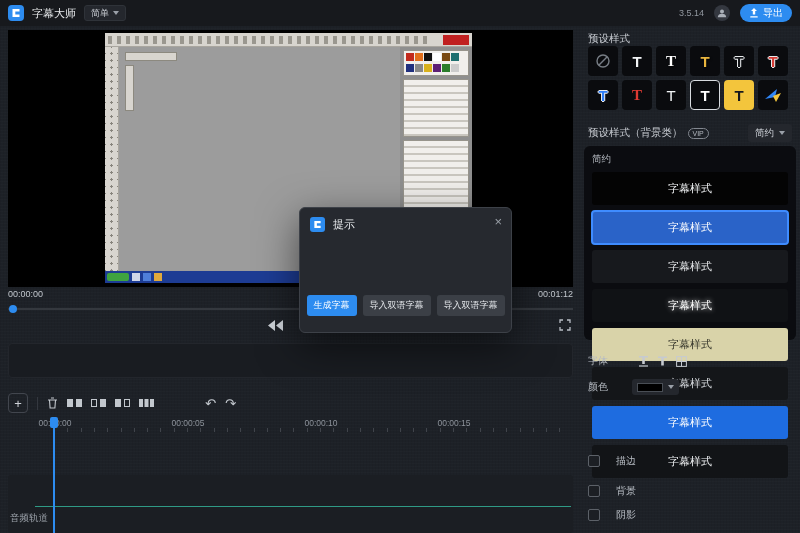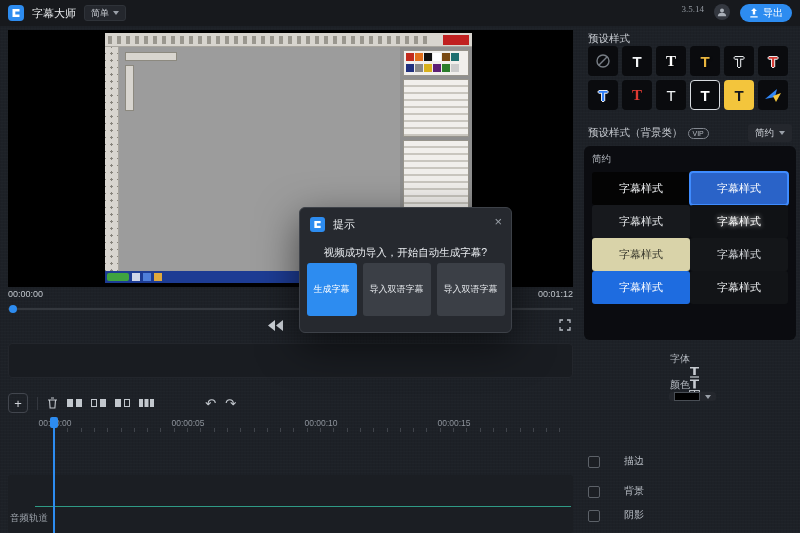--- a/index.html
+++ b/index.html
@@ -8,21 +8,21 @@
   #app { position:absolute; inset:0; width:800px; height:533px;
     background-color:#1d2127;
     background-image:repeating-linear-gradient(0deg, rgba(255,255,255,0.012) 0 1px, transparent 1px 3px),
                      repeating-linear-gradient(90deg, rgba(0,0,0,0.05) 0 1px, transparent 1px 3px); }
 
   
   .topbar { position:absolute; left:0; top:0; right:0; height:26px; background:#17191d; display:flex; align-items:center; padding:0 8px; gap:8px; z-index:20; }
   .logo { width:16px; height:16px; border-radius:4px; background:#2d8cf0; display:flex; align-items:center; justify-content:center; flex:0 0 auto; }
   .app-title { font-size:11px; color:#e9ebee; }
   .pill { display:flex; align-items:center; gap:4px; background:#24272d; border:1px solid #2f3339; border-radius:3px; height:16px; padding:0 6px; font-size:9px; color:#c9cdd3; cursor:pointer; }
-  .topbar-right { margin-left:auto; display:flex; align-items:flex-start; gap:10px;font-family:Liberation Serif, serif; }
+  .topbar-right { margin-left:auto; display:flex; align-items:center; gap:10px; }
   .version { font-size:9px; color:#9298a0; }
   .avatar { width:16px; height:16px; border-radius:50%; background:#343840; display:flex; align-items:center; justify-content:center; cursor:pointer; }
   .export-btn { display:flex; align-items:center; gap:4px; height:18px; padding:0 9px; border:none; border-radius:9px; background:#2d8cf0; color:#fff; font-size:10px; font-family:inherit; cursor:pointer; }
 
   
   .preview { position:absolute; left:8px; top:30px; width:565px; height:257px; background:#000; overflow:hidden; }
   .shot { position:absolute; left:97px; top:3px; width:367px; height:250px; background:#909090; }
   .shot-chrome { position:absolute; left:0; top:0; right:0; height:14px; background:#d8d5cf; border-bottom:1px solid #a9a69f; }
   .shot-chrome::before { content:""; position:absolute; left:3px; top:3px; right:40px; height:8px;
     background:repeating-linear-gradient(90deg,#9a978f 0 4px,transparent 4px 9px); }
@@ -77,51 +77,51 @@
   .rpanel { position:absolute; left:580px; top:26px; width:220px; height:507px; }
   .rp-title { position:absolute; left:8px; top:6px; font-size:10.5px; color:#c6cad0; }
   .preset-grid { position:absolute; left:8px; top:20px; display:grid; grid-template-columns:repeat(6,30px); grid-auto-rows:30px; gap:4px; }
   .pcell { background:#0a0b0e; border-radius:4px; display:flex; align-items:center; justify-content:center; font-size:15px; font-weight:bold; cursor:pointer; }
   .bg-row { position:absolute; left:8px; right:8px; top:98px; height:18px; display:flex; align-items:center; gap:5px; }
   .bg-title { font-size:10.5px; color:#c6cad0; white-space:nowrap; }
   .vip { font-size:7px; color:#b3b8bf; border:1px solid #82878f; border-radius:7px; padding:0 4px; height:11px; line-height:10px; }
   .dd { margin-left:auto; display:flex; align-items:center; gap:5px; background:#24272d; border-radius:3px; height:18px; padding:0 7px; font-size:9.5px; color:#ced2d8; cursor:pointer; }
   .section { position:absolute; left:4px; right:4px; top:120px; height:194px; background:#0b0c10; border-radius:6px; padding:7px 8px; }
   .section-title { font-size:9.5px; color:#b7bcc3; }
-  .cards { margin-top:6px; display:grid; grid-template-columns:1fr 1fr; }
+  .cards { margin-top:6px; display:grid; grid-template-columns:1fr; gap:6px; }
   .card { height:33px; border-radius:3px; display:flex; align-items:center; justify-content:center; font-size:11px; cursor:pointer; }
   .card.selected { outline:2px solid #3f8cff; outline-offset:-1px;
     background-image:repeating-linear-gradient(0deg,rgba(255,255,255,.08) 0 1px,transparent 1px 4px); }
-  .ctl { position:absolute; left:8px; right:4px; height:18px; display:flex; align-items:center;flex-direction:column; }
+  .ctl { position:absolute; left:8px; right:4px; height:18px; display:flex; align-items:center; }
   .lbl { font-size:10px; color:#b7bcc3; width:44px; flex:0 0 auto; }
   .font-dd { flex:1; display:flex; align-items:center; background:#24272d; border-radius:3px; height:18px; padding:0 7px; font-size:9.5px; color:#ced2d8; cursor:pointer; }
   .font-dd .caret { margin-left:auto; }
   .mini { width:15px; height:15px; margin-left:4px; display:flex; align-items:center; justify-content:center; color:#c6cad0; cursor:pointer; }
   .color-dd { display:flex; align-items:center; gap:5px; background:#24272d; border-radius:3px; height:16px; padding:0 5px; cursor:pointer; }
   .swatch { width:26px; height:9px; background:#000; border:1px solid #494e55; }
   .slider { position:relative; flex:1; height:2px; background:#3a3e45; margin:0 9px; border-radius:1px; cursor:pointer; }
   .knob { position:absolute; top:-3px; width:8px; height:8px; border-radius:50%; background:#d9dce0; cursor:grab; }
   .val { position:relative; width:42px; height:16px; background:#24272d; border-radius:3px; font-size:8.5px; color:#ced2d8; display:flex; align-items:center; justify-content:center; padding-right:8px; cursor:pointer; flex:0 0 auto; }
   .steppers { position:absolute; right:3px; top:3px; display:flex; flex-direction:column; gap:2px; }
   .tri-up { width:0; height:0; border-left:2.5px solid transparent; border-right:2.5px solid transparent; border-bottom:3.5px solid #8d939b; }
   .tri-dn { width:0; height:0; border-left:2.5px solid transparent; border-right:2.5px solid transparent; border-top:3.5px solid #8d939b; }
-  .chk-row { position:absolute; left:8px; display:flex; align-items:flex-end; gap:24px; cursor:pointer; }
+  .chk-row { position:absolute; left:8px; display:flex; align-items:center; gap:16px; cursor:pointer; }
   .chk { width:12px; height:12px; border:1px solid #5c6168; border-radius:2px; background:#1c1f24; }
   .chk-lbl { font-size:10px; color:#b7bcc3; }
   .caret { width:0; height:0; border-left:3.5px solid transparent; border-right:3.5px solid transparent; border-top:4px solid #9aa0a8; }
 
   
   .modal { position:absolute; left:299px; top:207px; width:213px; height:126px; background:#26292f; border:1px solid #3d4148; border-radius:6px; box-shadow:0 12px 40px rgba(0,0,0,.55); z-index:50; }
   .modal-head { display:flex; align-items:center; gap:8px; padding:9px 10px 0; }
   .modal .logo { width:15px; height:15px; border-radius:3px; }
   .modal-title { font-size:11px; color:#eef0f3; }
   .modal-close { position:absolute; right:9px; top:7px; font-size:13px; color:#9aa0a8; cursor:pointer; line-height:1; }
   .modal-msg { margin-top:14px; text-align:center; font-size:10.5px; color:#e8ebef; padding:0 8px; }
   .modal-btns { position:absolute; left:0; right:0; bottom:16px; display:flex; justify-content:center; gap:6px; }
-  .mbtn { border:none; border-radius:3px; font-size:9px; padding:20px 7px; cursor:pointer; font-family:inherit; color:#e3e6ea; background:#3b3f46; }
+  .mbtn { border:none; border-radius:3px; font-size:9px; padding:4px 7px; cursor:pointer; font-family:inherit; color:#e3e6ea; background:#3b3f46; }
   .mbtn.primary { background:#2d8cf0; color:#fff; }
 </style>
 </head>
 <body>
 
 <div id="app">
 
   <header class="topbar">
     <div class="logo">
       <svg width="10" height="10" viewBox="0 0 10 10">
@@ -382,21 +382,20 @@
   <div class="modal">
     <div class="modal-head">
       <div class="logo">
         <svg width="9" height="9" viewBox="0 0 10 10">
             <path d="M1.5 1h7v2.6H4.3v2.8h4.2V9h-7z" fill="#fff"></path>
           </svg>
       </div>
       <span class="modal-title">提示</span>
     </div>
     <span class="modal-close glyph-close"></span>
-    <div class="modal-msg">视频成功导入，开始自动生成字幕?</div>
     <div class="modal-btns">
       <button class="mbtn primary">生成字幕</button>
       <button class="mbtn">导入双语字幕</button>
       <button class="mbtn">导入双语字幕</button>
     </div>
   </div>
 
 </div>
 
 </body></html>

